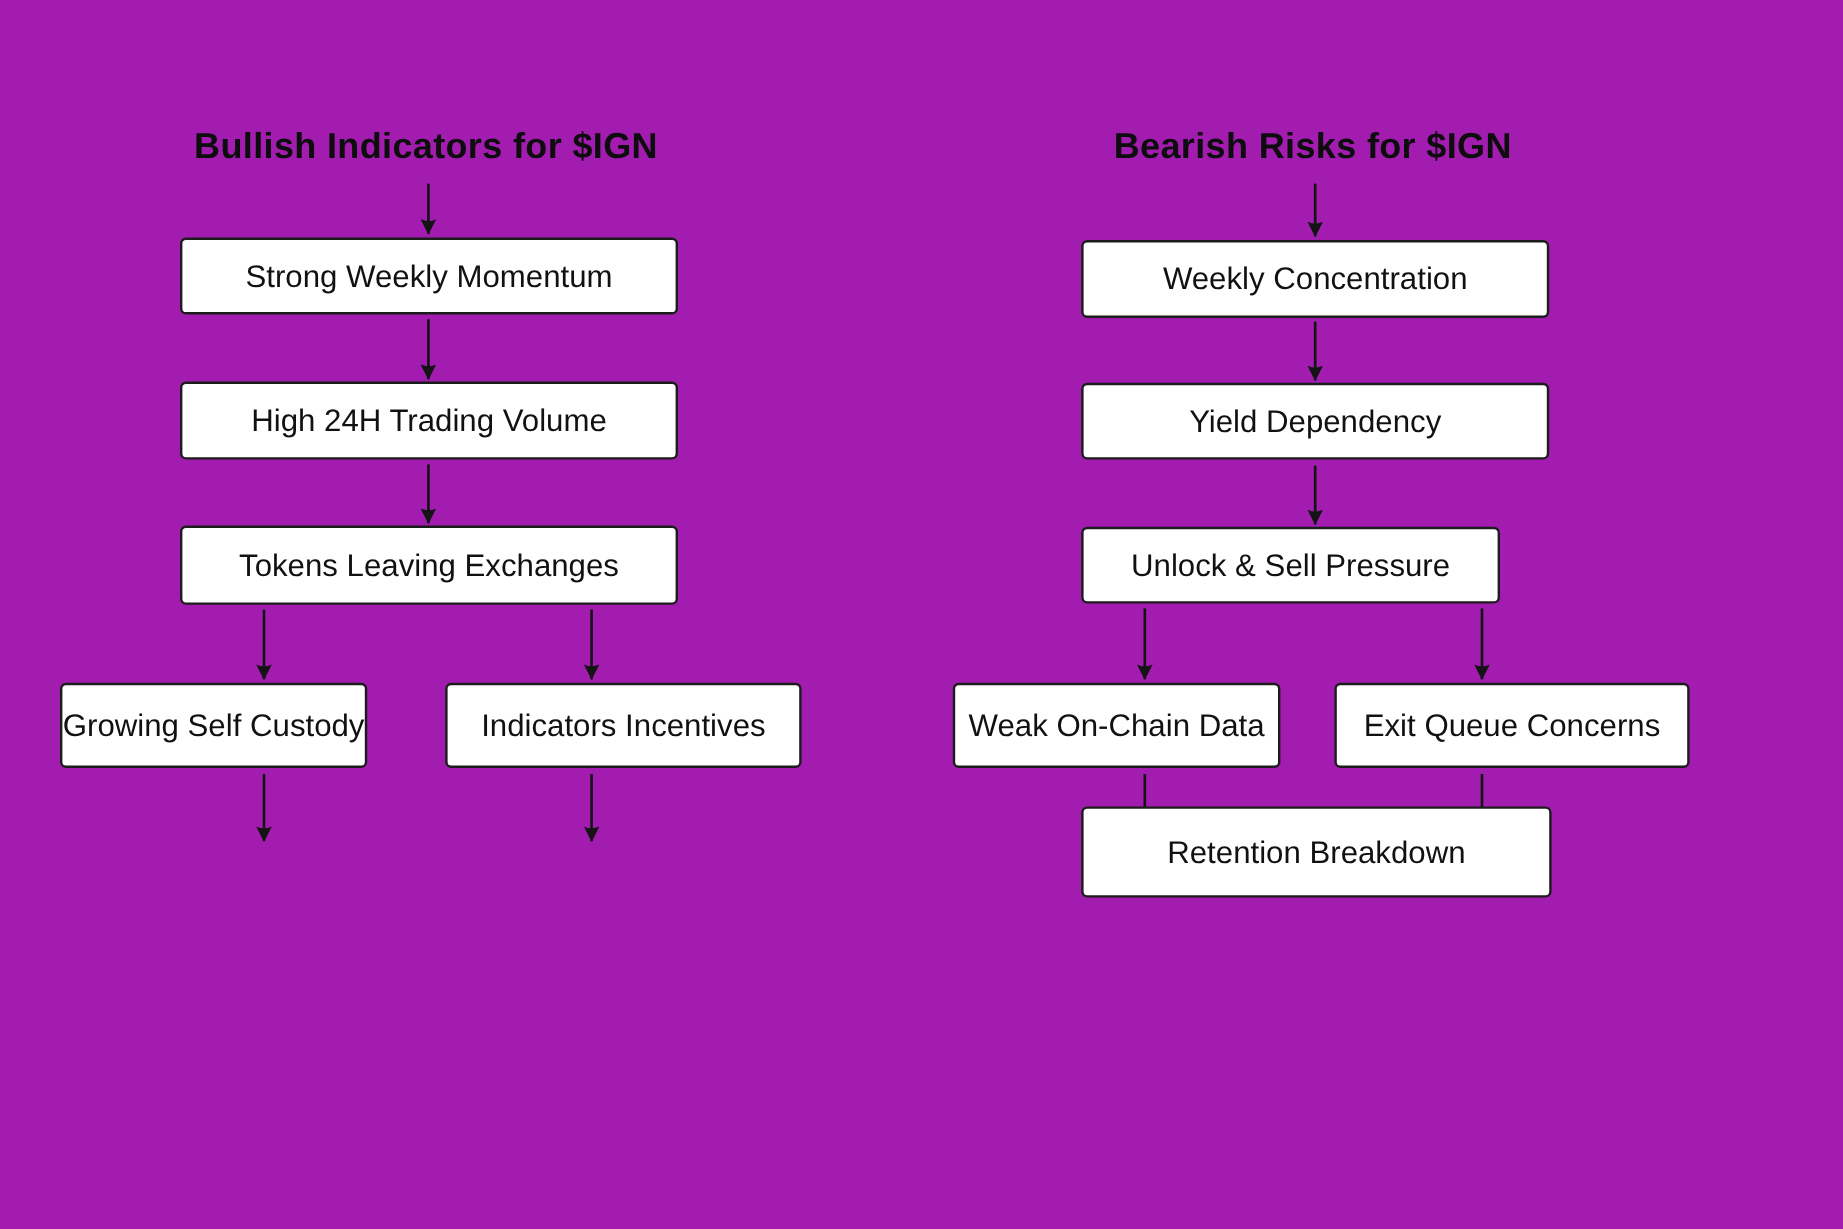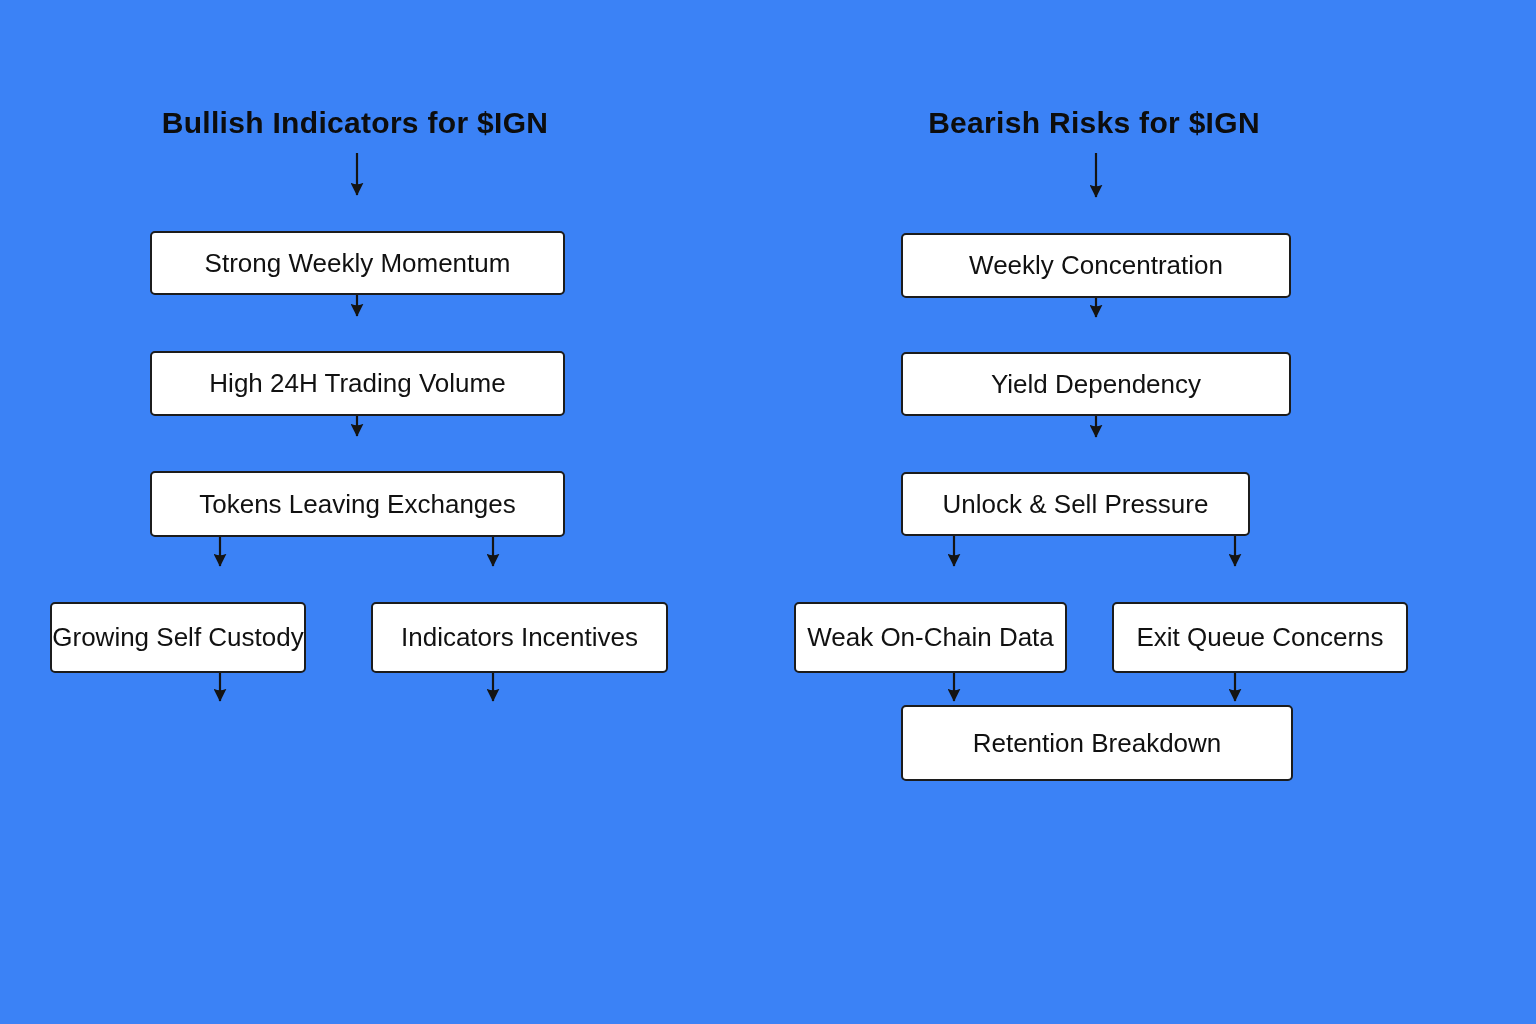--- a/index.html
+++ b/index.html
@@ -1,20 +1,20 @@
 <!DOCTYPE html>
 <html><head>
 <meta charset="utf-8">
 <style>
   html, body { margin: 0; padding: 0; background: #ffffff; }
   .canvas {
     position: relative;
     width: 1536px;
     height: 1024px;
-    background: #3b82f6;
+    background: #a21caf;
     font-family: "Liberation Sans", sans-serif;
     overflow: hidden;
   }
   .arrows-layer {
     position: absolute;
     left: 0; top: 0;
     width: 1536px; height: 1024px;
     pointer-events: none;
   }
   .chart-title {
@@ -34,21 +34,20 @@
     align-items: center;
     justify-content: center;
     background: #ffffff;
     border: 2.5px solid #1c1c1c;
     border-radius: 5px;
     font-size: 26px;
     color: #111111;
     text-align: right;
     white-space: nowrap;
     box-sizing: border-box;
-    margin-top: 33px;
   }
   
   .n-l0 { left: 150px; top: 198px; width: 415px; height: 64px; }
   .n-l1 { left: 150px; top: 318px; width: 415px; height: 65px; }
   .n-l2 { left: 150px; top: 438px; width: 415px; height: 66px; }
   .n-l3 { left:  50px; top: 569px; width: 256px; height: 71px; }
   .n-l4 { left: 371px; top: 569px; width: 297px; height: 71px; }
   .n-l5 { left: 150px; top: 704px; width: 415px; height: 76px; }
   
   .n-r0 { left:  901px; top: 200px; width: 390px; height: 65px; }

